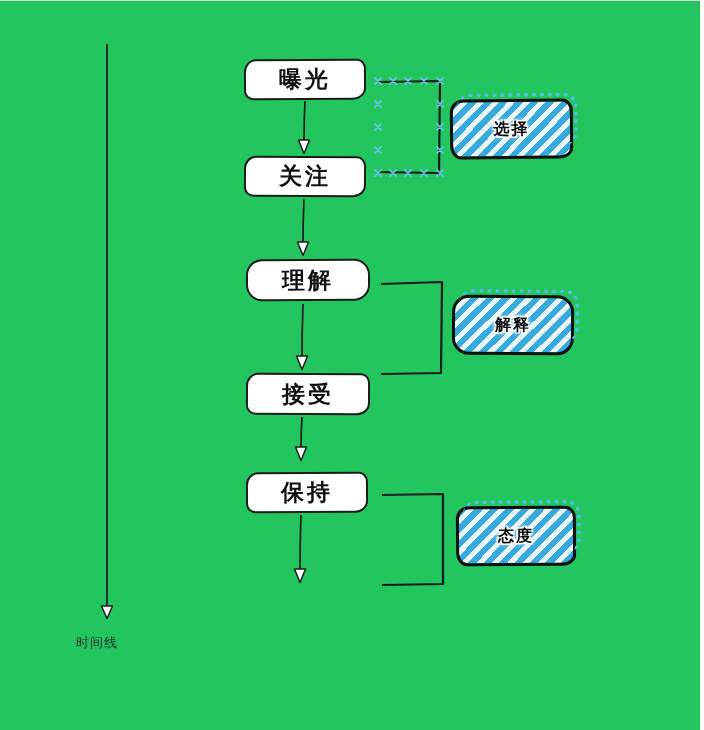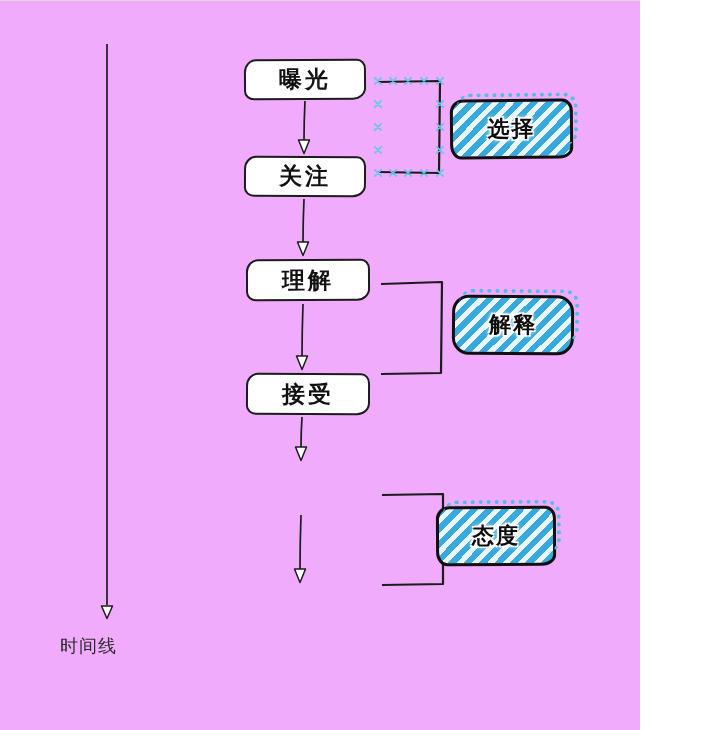--- a/index.html
+++ b/index.html
@@ -1,60 +1,60 @@
 <!DOCTYPE html>
 <html><head>
 <meta charset="utf-8">
 <style>
   html,body{margin:0;padding:0;background:#fff;}
   .canvas{
-    position:relative;width:640px;height:730px;background:#f0abfc;
+    position:relative;width:700px;height:730px;background:#22c55e;
     border-top:1px solid #d9d9d9;overflow:hidden;
     font-family:Liberation Serif, serif;color:#161616;
   }
   .connector-layer{position:absolute;left:0;top:0;width:704px;height:730px;}
 
   
   .flow-box{
     position:absolute;width:122px;height:41px;box-sizing:border-box;
     background:#fff;border:2.6px solid #1c1c1c;
     border-radius:12px 9px 13px 10px / 13px 10px 12px 9px;
     display:flex;align-items:center;justify-content:center;
   }
   .flow-box .lbl{font-size:23px;font-weight:700;letter-spacing:3px;color:#111;}
   .s0{left:244px;top:58px;transform:rotate(-.4deg);}
   .s1{left:244px;top:155px;transform:rotate(.3deg);}
-  .s2{left:246px;top:258px;width:124px;height:42px;transform:rotate(-.3deg);}
+  .s2{left:246px;top:258px;width:124px;height:42px;transform:rotate(-.3deg);border-radius:16px;}
   .s3{left:246px;top:372px;width:124px;height:42px;transform:rotate(.25deg);align-items:center;}
   .s4{left:246px;top:471px;transform:rotate(-.3deg);}
   .s5{left:246px;top:585px;height:40px;transform:rotate(.3deg);}
 
   
   .tag{
     position:absolute;box-sizing:border-box;
     border:3.6px solid #101010;border-radius:13px 11px 14px 11px / 13px 12px 11px 14px;
     background:repeating-linear-gradient(135deg,#37a9dc 0px,#37a9dc 6px,#e9f6fc 6px,#e9f6fc 11px);
     display:flex;align-items:center;justify-content:center;
   }
   .tag::before{ 
     content:"";position:absolute;left:4px;right:-8px;top:-9px;bottom:10px;
     border-top:4px dotted #55bce5;border-right:4px dotted #55bce5;
     border-radius:14px;pointer-events:none;
   }
   .tag .lbl{
-    font-size:22px;font-weight:700;letter-spacing:2px;color:#0d0d0d;
+    font-size:16px;font-weight:700;letter-spacing:2px;color:#0d0d0d;
     text-shadow:-1.5px -1.5px 0 #fff,1.5px -1.5px 0 #fff,-1.5px 1.5px 0 #fff,
                  1.5px 1.5px 0 #fff,0 0 4px #fff,0 0 6px #fff;
   }
   .t0{left:450px;top:98px;width:123px;height:60px;transform:rotate(-.5deg);}
   .t1{left:452px;top:294px;width:122px;height:60px;transform:rotate(.4deg);border-radius:17px;}
-  .t2{left:436px;top:505px;width:120px;height:60px;transform:rotate(-.3deg);}
+  .t2{left:456px;top:505px;width:120px;height:60px;transform:rotate(-.3deg);}
 
   .timeline-label{
-    position:absolute;left:60px;top:633px;font-size:18px;color:#2b2b2b;letter-spacing:1px;
+    position:absolute;left:76px;top:633px;font-size:13px;color:#2b2b2b;letter-spacing:1px;
   }
 </style>
 </head>
 <body>
 
 <div class="canvas">
 
   <svg class="connector-layer" viewBox="0 0 704 730" xmlns="http://www.w3.org/2000/svg">
     <defs>
       <g id="xmark">
@@ -124,20 +124,23 @@
   </div>
   <div class="flow-box s1">
     <span class="lbl">关注</span>
   </div>
   <div class="flow-box s2">
     <span class="lbl">理解</span>
   </div>
   <div class="flow-box s3">
     <span class="lbl">接受</span>
   </div>
+  <div class="flow-box s4">
+    <span class="lbl">保持</span>
+  </div>
 
   <div class="tag t0">
     <span class="lbl">选择</span>
   </div>
   <div class="tag t1">
     <span class="lbl">解释</span>
   </div>
   <div class="tag t2">
     <span class="lbl">态度</span>
   </div>

